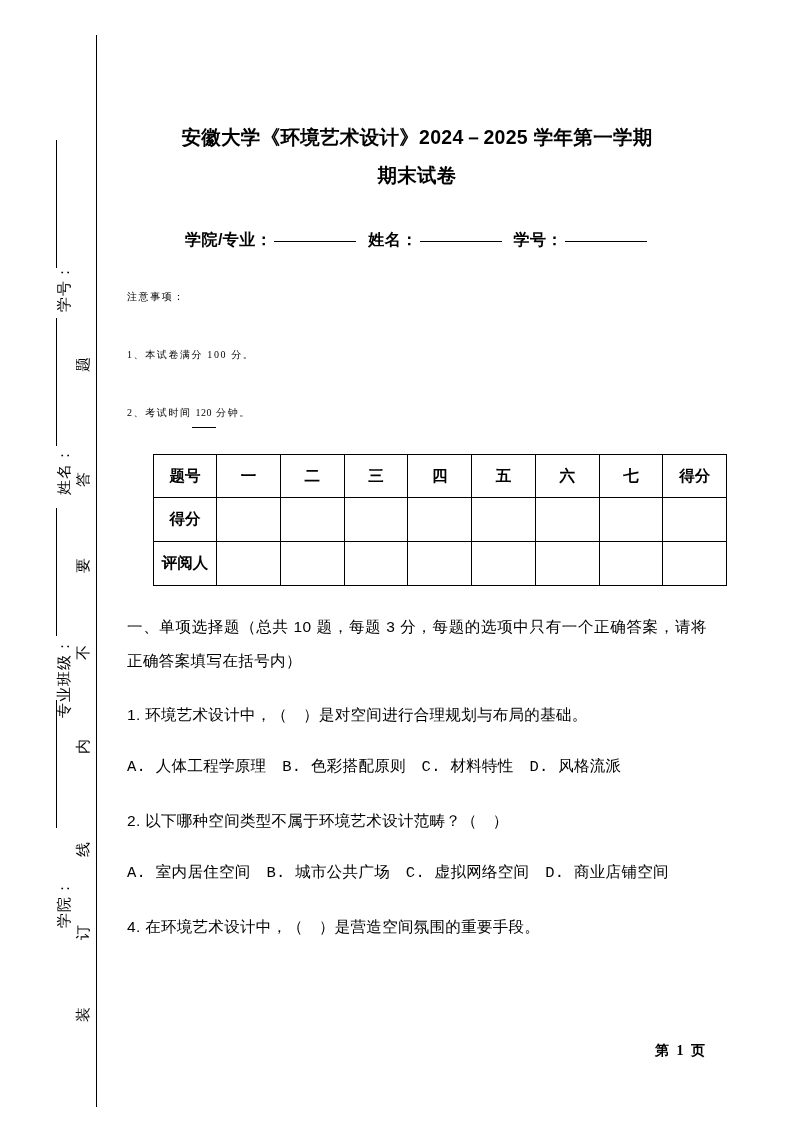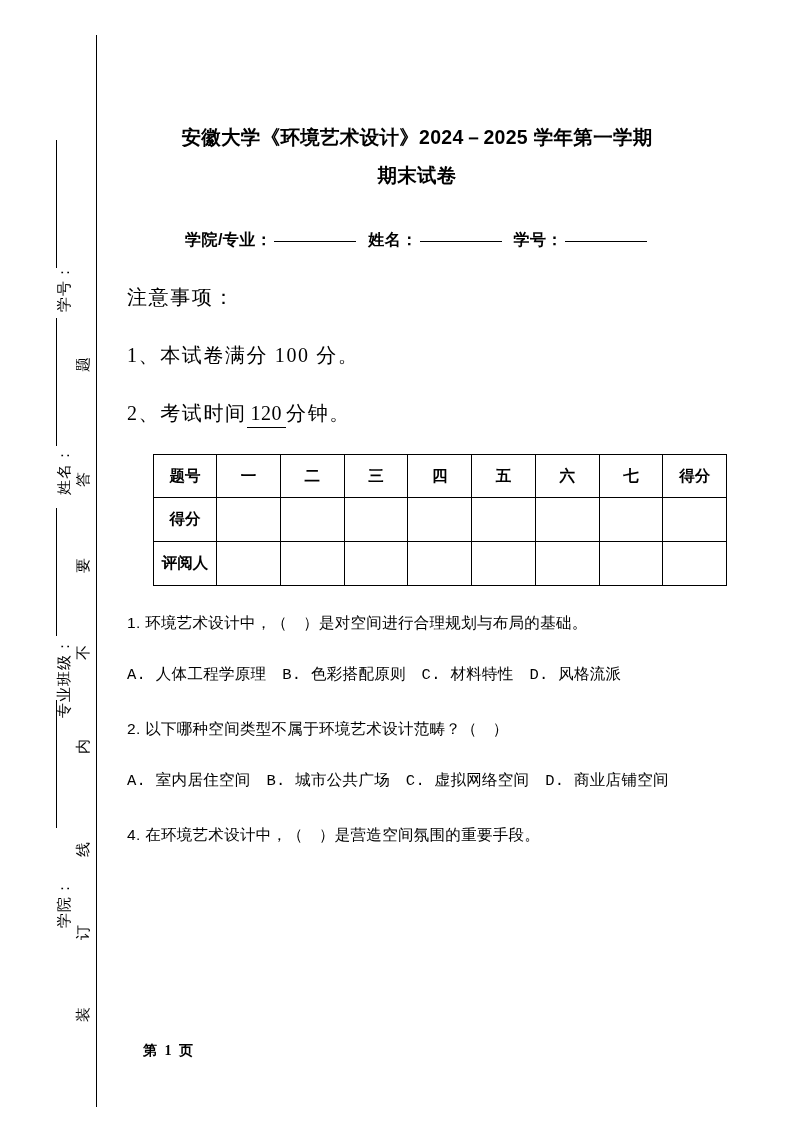--- a/index.html
+++ b/index.html
@@ -98,21 +98,21 @@
     display: inline-block;
     border-bottom: 1.2px solid #000;
     width: 82px;
     height: 1px;
     vertical-align: 3px;
     margin: 0 2px;
   }
 
   .notice {
     margin: 0;
-    font-size: 20px;
+    font-size: 10px;
     line-height: 28px;
     letter-spacing: 1.6px;
   }
   #notice-head { padding-top: 32px; }
   #notice-1   { padding-top: 30px; }
   #notice-2   { padding-top: 30px; }
   .inline-blank {
     display: inline-block;
     border-bottom: 1.2px solid #000;
     padding: 0 4px;
@@ -162,24 +162,24 @@
     padding-top: 18px;
     font-family: Liberation Mono, monospace;
     font-size: 15.5px;
     line-height: 34px;
     letter-spacing: 0.3px;
   }
 
   
   #page-footer {
     position: absolute;
-    left: 143px;
+    left: 127px;
     top: 1042px;
     width: 580px;
-    text-align: left;
+    text-align: right;
     font-family: "Liberation Serif", "DejaVu Serif", serif;
     font-weight: bold;
     font-size: 14px;
     letter-spacing: 2px;
   }
 </style>
 </head>
 <body>
 
 <div id="binding-margin">
@@ -257,20 +257,21 @@
         <td></td>
         <td></td>
         <td></td>
         <td></td>
         <td></td>
       </tr>
     </tbody>
       </table>
   </div>
 
+  <p class="section-head">一、单项选择题（总共 10 题，每题 3 分，每题的选项中只有一个正确答案，请将正确答案填写在括号内）</p>
 
   <p class="q-stem">1. 环境艺术设计中，（　）是对空间进行合理规划与布局的基础。</p>
   <p class="q-opts">A. 人体工程学原理　B. 色彩搭配原则　C. 材料特性　D. 风格流派</p>
 
   <p class="q-stem">2. 以下哪种空间类型不属于环境艺术设计范畴？（　）</p>
   <p class="q-opts">A. 室内居住空间　B. 城市公共广场　C. 虚拟网络空间　D. 商业店铺空间</p>
 
   <p class="q-stem">4. 在环境艺术设计中，（　）是营造空间氛围的重要手段。</p>
 </div>
 

